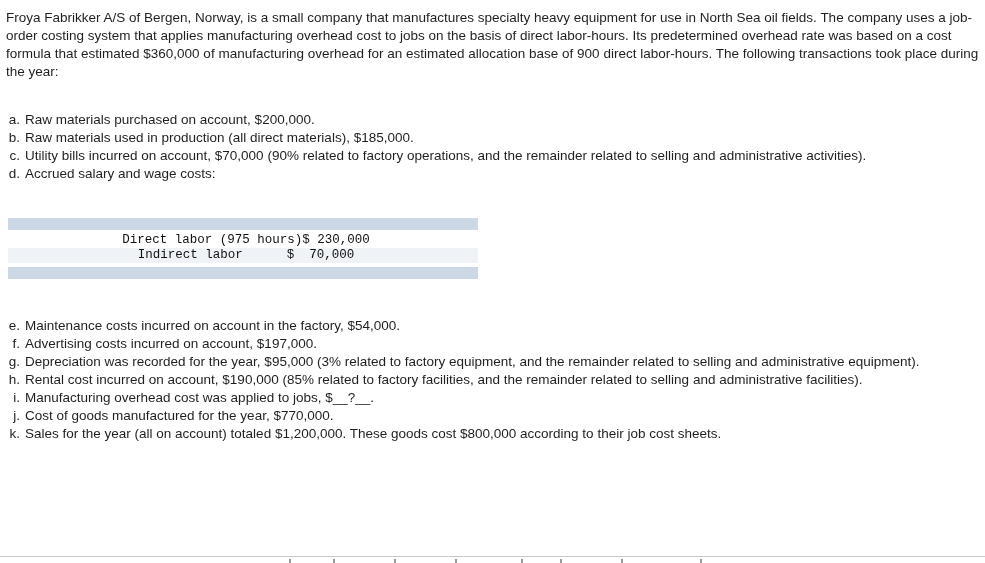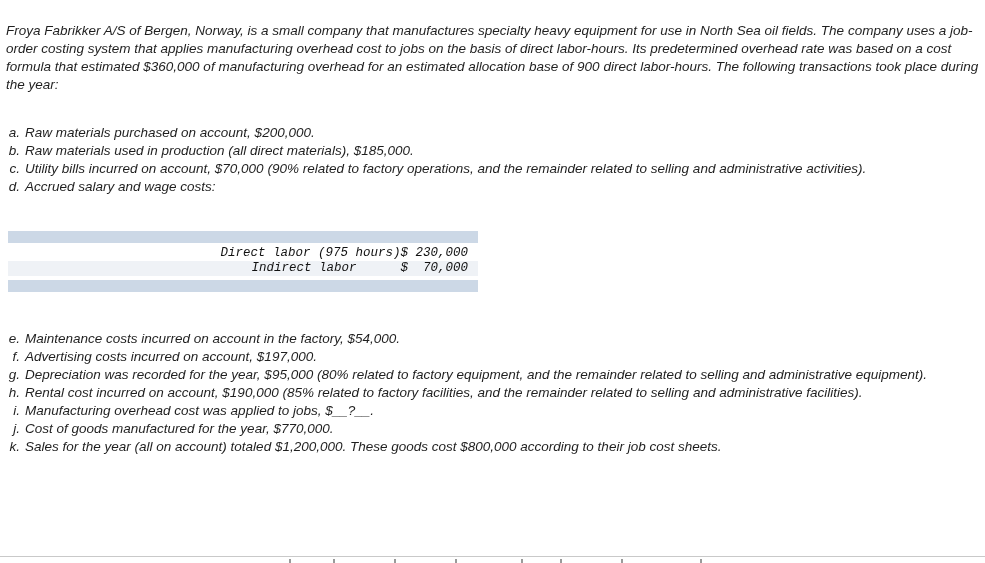--- a/index.html
+++ b/index.html
@@ -2,35 +2,35 @@
 <html><head>
 <meta charset="utf-8">
 <style>
   html,body{margin:0;padding:0;background:#ffffff;}
   body{
     width:985px;height:563px;overflow:hidden;position:relative;
     font-family:"Liberation Sans","DejaVu Sans",sans-serif;
     color:#1f1f1f;font-size:13.5px;line-height:18px;
     -webkit-font-smoothing:antialiased;
   }
-  .page{padding:22px 6px 0 6px;position:relative;height:554px;box-sizing:border-box;font-style:italic;}
+  .page{padding:9px 6px 0 6px;position:relative;height:554px;box-sizing:border-box;}
   .intro{margin:0 0 30px 0;max-width:975px;}
   .list{margin:0;}
   .li{display:flex;align-items:flex-start;}
   .li .lbl{width:14px;text-align:right;flex-shrink:0;margin-right:5px;white-space:nowrap;}
   .li .txt{flex:1;max-width:945px;}
   
   .salary-table{
     width:470px;margin:35px 0 0 2px;
     font-family:"Liberation Mono","DejaVu Sans Mono",monospace;
     font-size:12.5px;line-height:15px;color:#111;
   }
   .tbar{height:12px;background:#ccd8e6;}
   .tbody{padding:3px 0 4px 0;}
-  .trow{display:flex;justify-content:flex-end;padding:0 10px 0 16px;}
+  .trow{display:flex;justify-content:center;padding:0 10px 0 16px;}
   .trow:nth-child(2){background:#eff2f6;gap:44px;}
   .titem{white-space:pre;}
   .tamt{white-space:pre;text-align:right;}
   .after-table{margin-top:38px;}
   
   .bottom-rule{
     position:absolute;left:0;bottom:0;width:985px;height:6px;
     border-top:1px solid #c9c9c9;
   }
   .bottom-rule .tick{
@@ -82,21 +82,21 @@
     <div class="li">
       <span class="lbl">e.</span>
       <span class="txt">Maintenance costs incurred on account in the factory, $54,000.</span>
     </div>
     <div class="li">
       <span class="lbl">f.</span>
       <span class="txt">Advertising costs incurred on account, $197,000.</span>
     </div>
     <div class="li">
       <span class="lbl">g.</span>
-      <span class="txt">Depreciation was recorded for the year, $95,000 (80% related to factory equipment, and the remainder related to selling and administrative equipment).</span>
+      <span class="txt">Depreciation was recorded for the year, $95,000 (3% related to factory equipment, and the remainder related to selling and administrative equipment).</span>
     </div>
     <div class="li">
       <span class="lbl">h.</span>
       <span class="txt">Rental cost incurred on account, $190,000 (85% related to factory facilities, and the remainder related to selling and administrative facilities).</span>
     </div>
     <div class="li">
       <span class="lbl">i.</span>
       <span class="txt">Manufacturing overhead cost was applied to jobs, $__?__.</span>
     </div>
     <div class="li">

